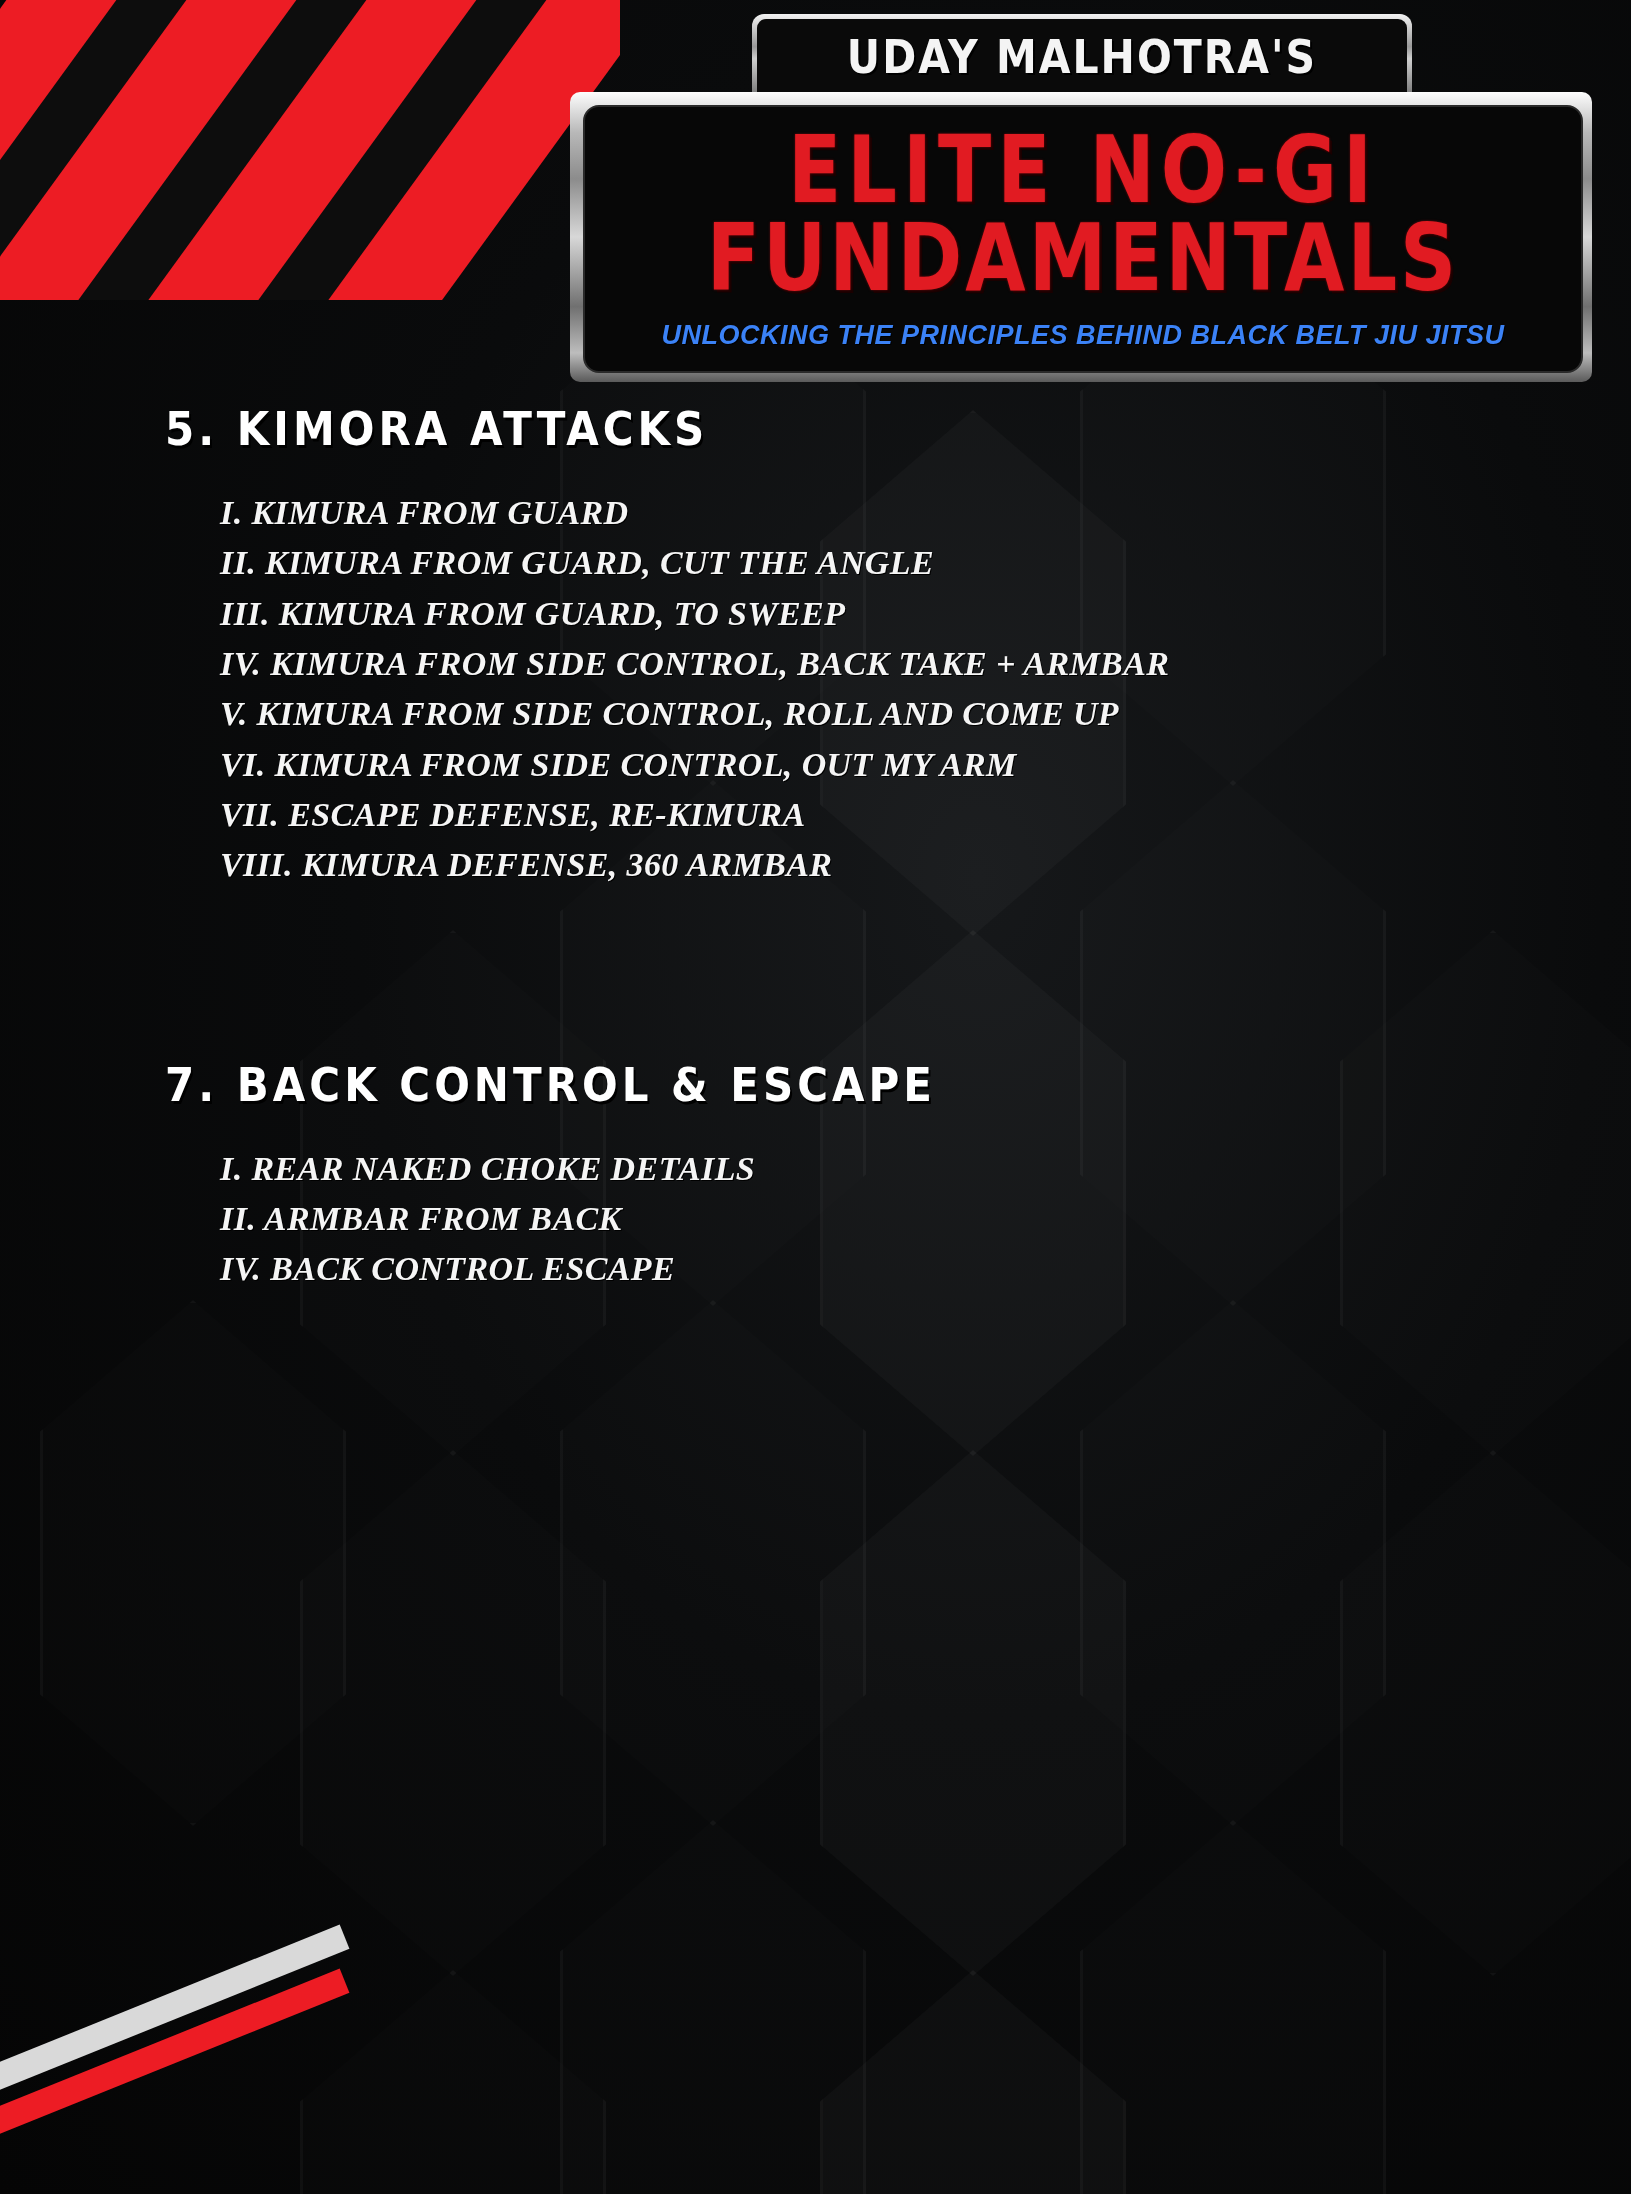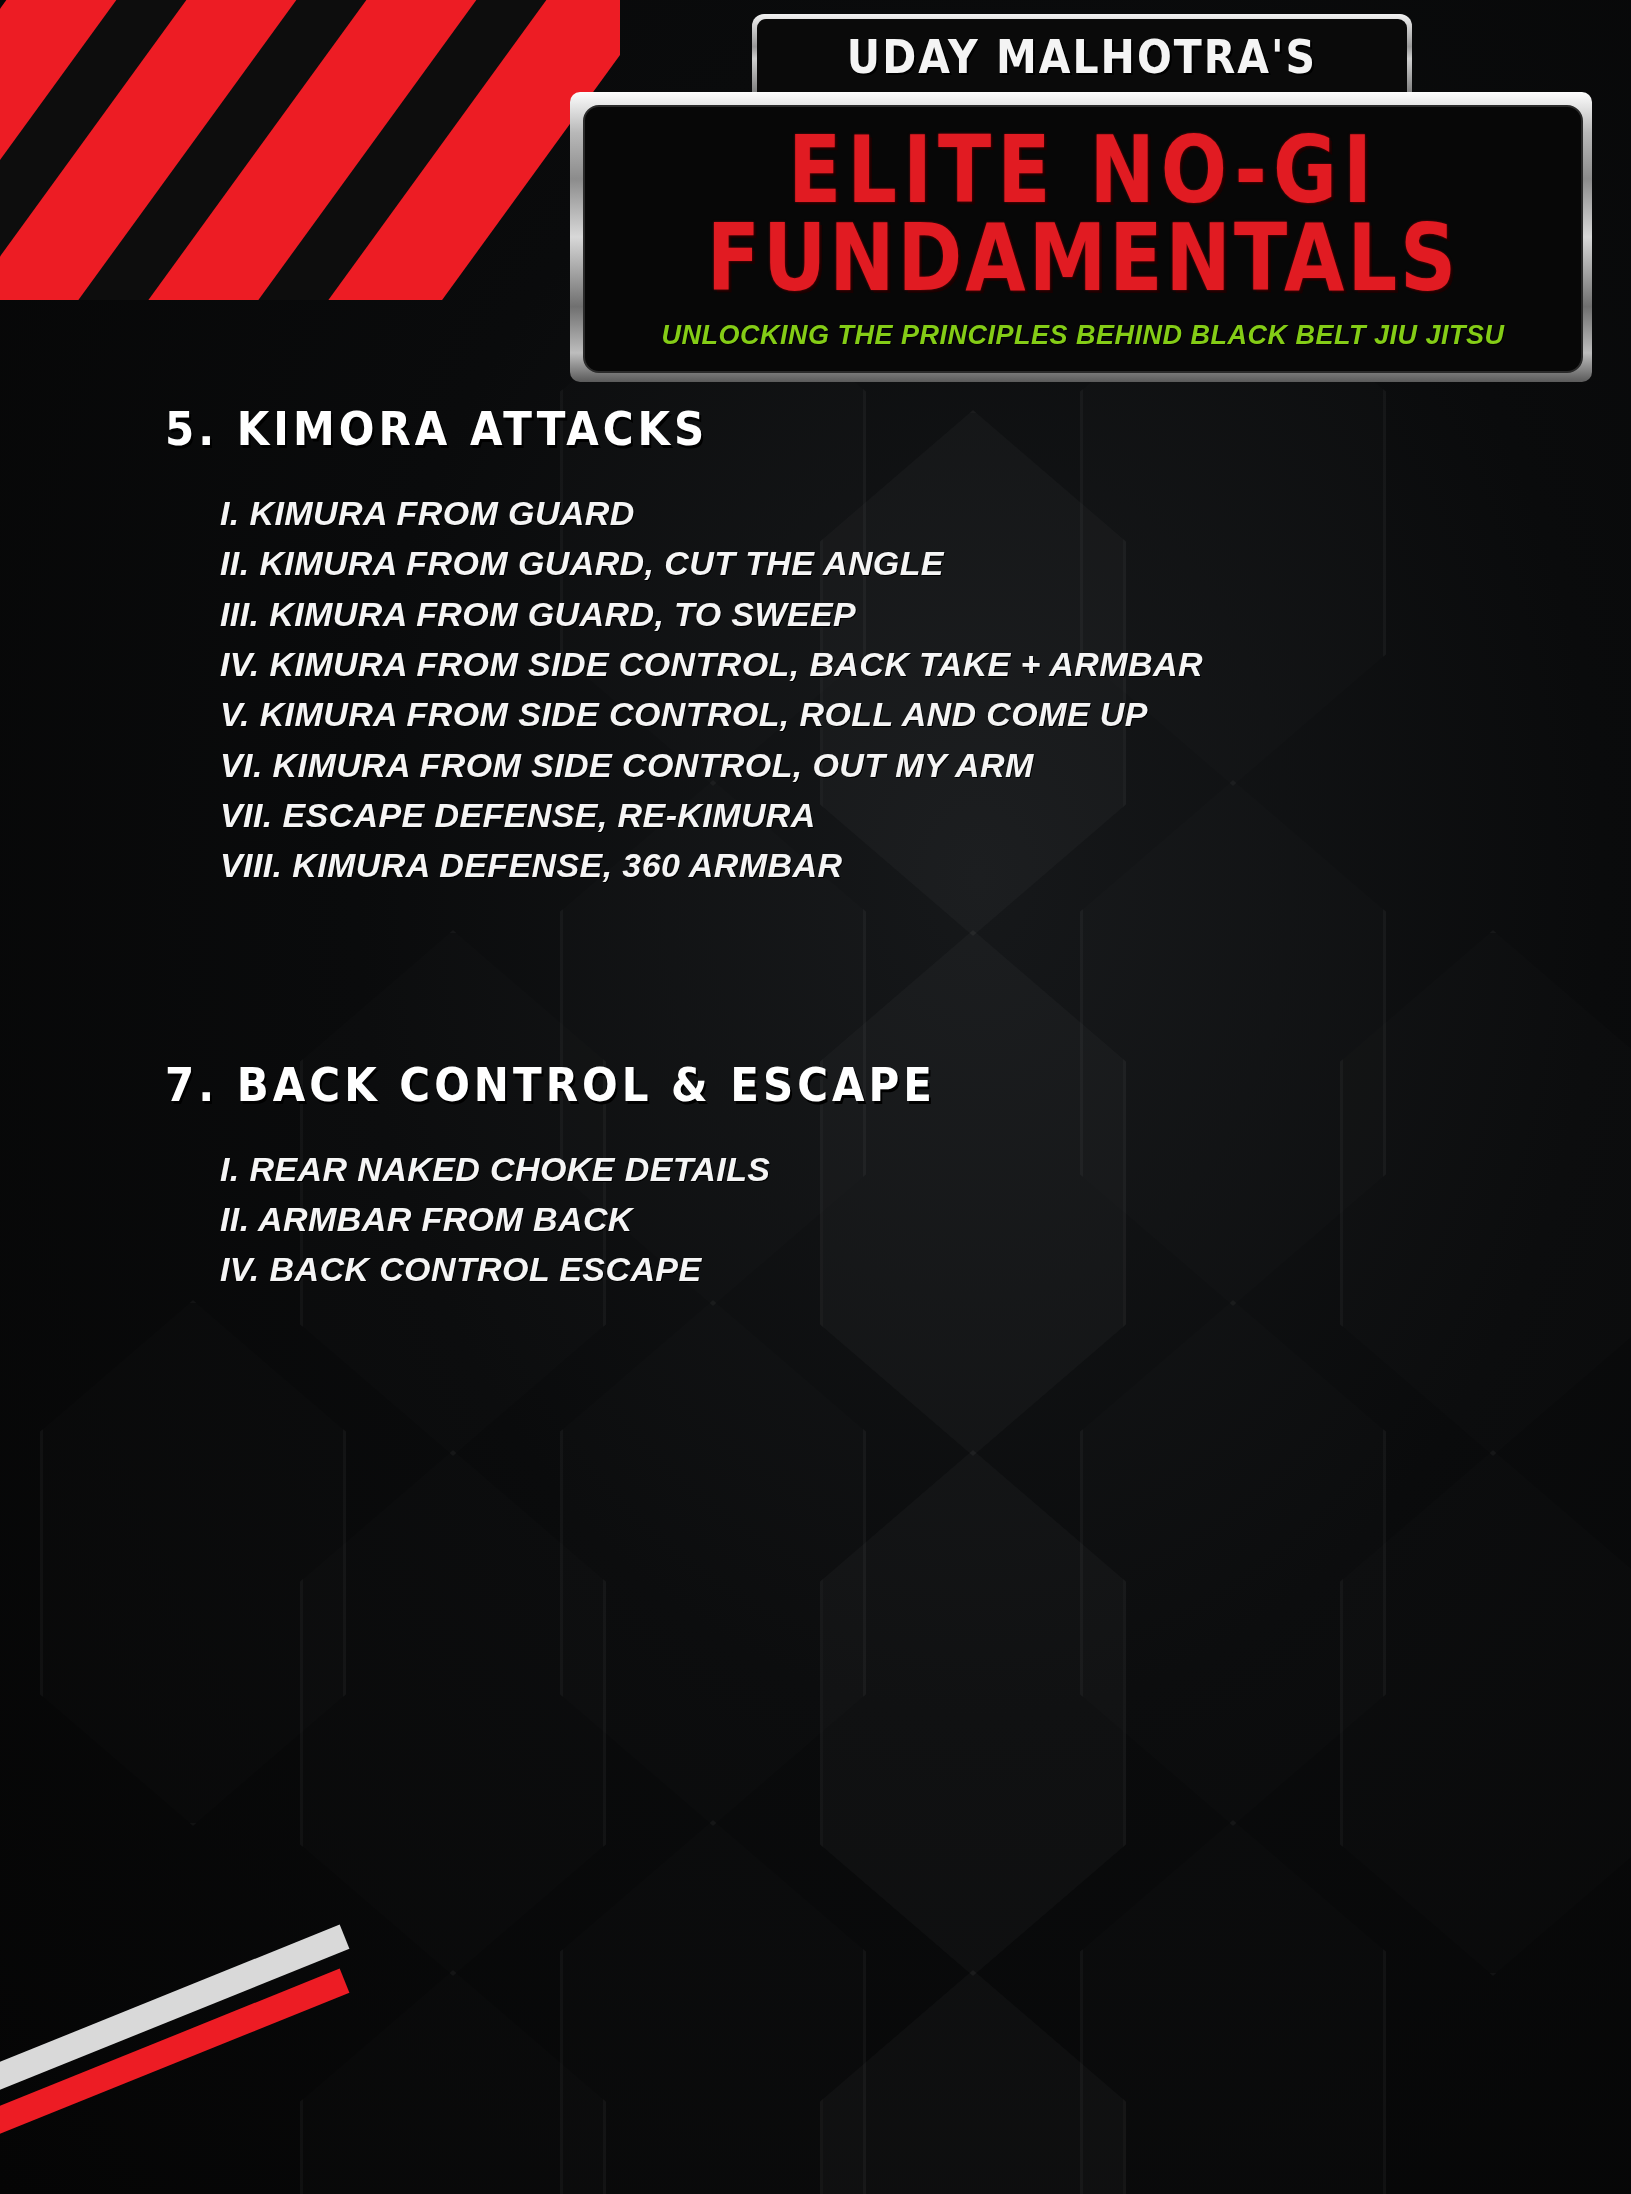--- a/index.html
+++ b/index.html
@@ -167,21 +167,21 @@
     font-weight: 700;
     letter-spacing: 6px;
     line-height: .92;
     text-shadow: 0 0 2px #7a0c10, 3px 3px 0 #1a0000;
     transform: scaleY(1.18);
   }
   .title-l1 { font-size: 78px; margin-top: 8px; }
   .title-l2 { font-size: 78px; margin-top: 16px; letter-spacing: 3px; }
   .subtitle {
     margin-top: 26px;
-    color: #84cc16;
+    color: #3b82f6;
     font-size: 27px;
     font-weight: 700;
     font-style: italic;
     letter-spacing: .5px;
     font-family: "Liberation Sans", sans-serif;
     text-shadow: 1px 1px 0 #000;
   }
 
   
   .content {
@@ -203,21 +203,21 @@
   }
   .items { margin: 0; padding: 0; list-style: none; }
   .item {
     color: #f5f5f5;
     font-size: 34px;
     font-style: italic;
     font-weight: 700;
     letter-spacing: .4px;
     line-height: 1.48;
     margin-left: 70px;
-    font-family: Liberation Sans, sans-serif;
+    font-family: Liberation Serif, serif;
     text-shadow: 1px 1px 0 #000;
   }
   .gap-lg { height: 62px; }
 </style>
 </head>
 <body>
 
 <div class="bg-base"></div>
 
 <div class="hex-layer">

